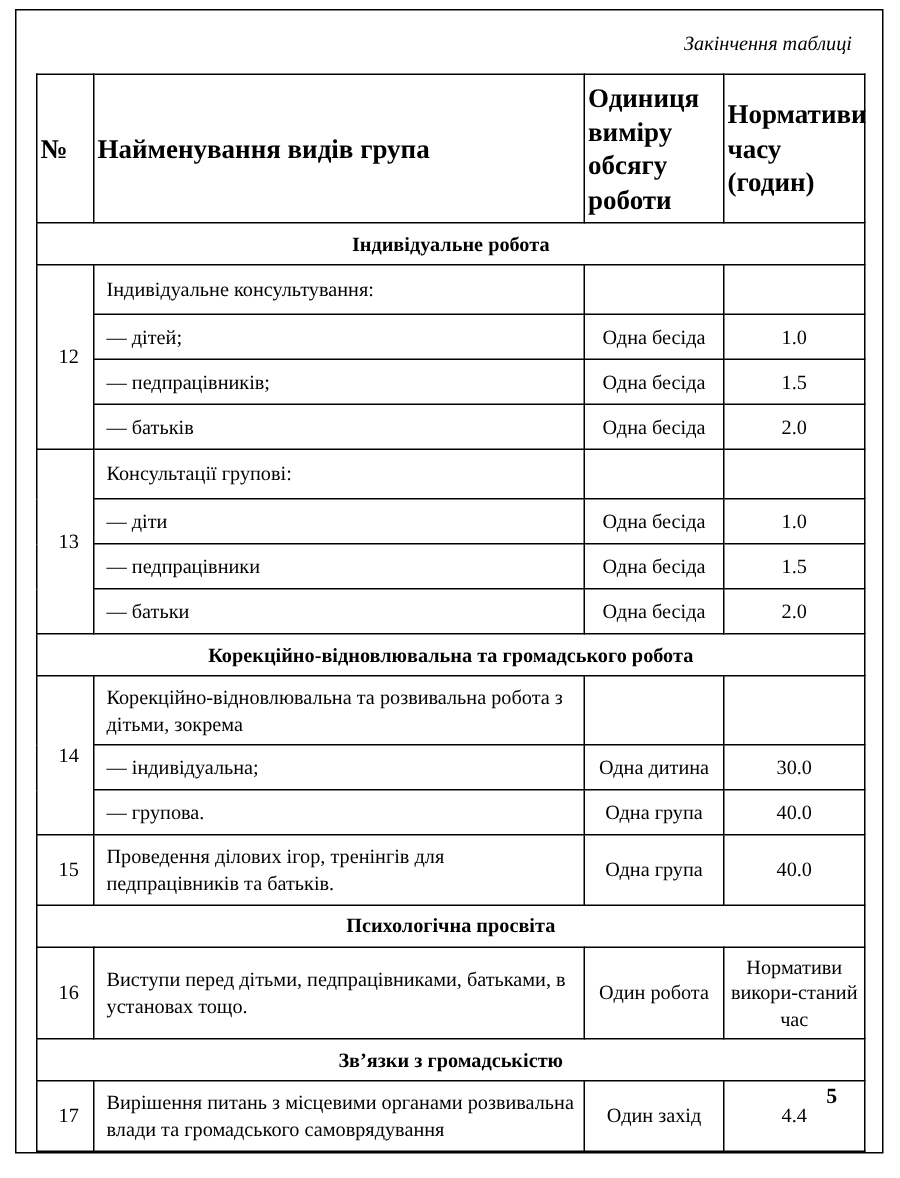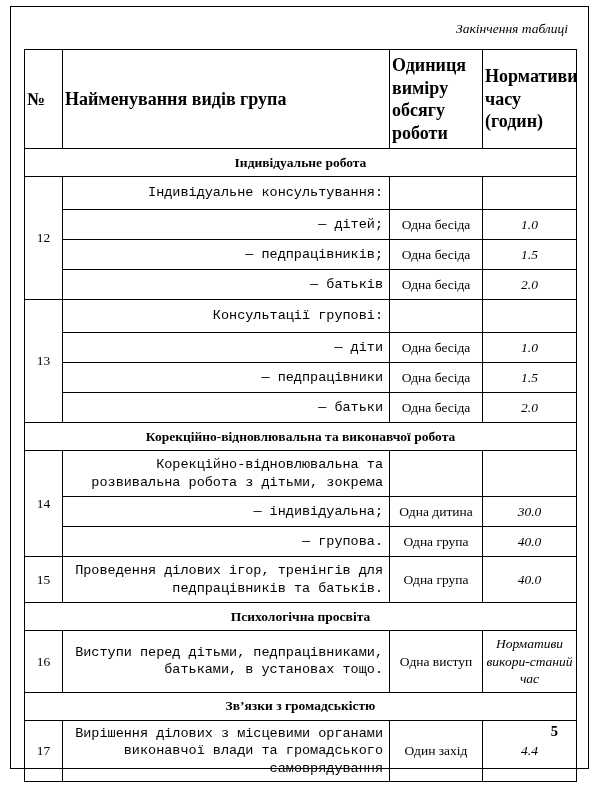--- a/index.html
+++ b/index.html
@@ -49,24 +49,24 @@
     font-size: 18px;
     text-align: left;
     white-space: pre-line;
     padding: 4px 2px;
     line-height: 1.25;
   }
   td {
     font-size: 13.5px;
     line-height: 1.3;
   }
-  td.num  { text-align: center; padding: 2px; }
-  td.name { text-align: right; padding: 4px 6px 4px 8px; font-family: Liberation Mono, monospace; }
+  td.num  { text-align: left; padding: 14px; }
+  td.name { text-align: left; padding: 4px 6px 4px 8px; }
   td.unit { text-align: center; padding: 4px 2px; }
-  td.norm { text-align: center; padding: 4px 3px; font-style: italic; }
+  td.norm { text-align: center; padding: 4px 3px; }
   tr.section td {
     font-weight: bold;
     text-align: center;
     padding: 4px;
   }
   .h56 { height: 56px; }
   .h46 { height: 46px; }
   .h60 { height: 60px; }
   .h33 { height: 33px; }
   .h30 { height: 30px; }
@@ -149,21 +149,21 @@
         <td class="unit">Одна бесіда</td>
         <td class="norm">1.5</td>
       </tr>
       <tr class="h30">
         <td class="name">— батьки</td>
         <td class="unit">Одна бесіда</td>
         <td class="norm">2.0</td>
       </tr>
 
       <tr class="section h28">
-        <td colspan="4">Корекційно-відновлювальна та виконавчої робота</td>
+        <td colspan="4">Корекційно-відновлювальна та громадського робота</td>
       </tr>
 
       <tr class="h46">
         <td class="num" rowspan="3">14</td>
         <td class="name">Корекційно-відновлювальна та розвивальна робота з дітьми, зокрема</td>
         <td class="unit"></td>
         <td class="norm"></td>
       </tr>
       <tr class="h30">
         <td class="name">— індивідуальна;</td>
@@ -183,31 +183,31 @@
         <td class="norm">40.0</td>
       </tr>
 
       <tr class="section h28">
         <td colspan="4">Психологічна просвіта</td>
       </tr>
 
       <tr class="h60">
         <td class="num">16</td>
         <td class="name">Виступи перед дітьми, педпрацівниками, батьками, в установах тощо.</td>
-        <td class="unit">Одна виступ</td>
+        <td class="unit">Один робота</td>
         <td class="norm">Нормативи викори-станий час</td>
       </tr>
 
       <tr class="section h28">
         <td colspan="4">Зв’язки з громадськістю</td>
       </tr>
 
       <tr class="h46">
         <td class="num">17</td>
-        <td class="name">Вирішення ділових з місцевими органами виконавчої влади та громадського самоврядування</td>
+        <td class="name">Вирішення питань з місцевими органами розвивальна влади та громадського самоврядування</td>
         <td class="unit">Один захід</td>
         <td class="norm">4.4</td>
       </tr>
 
     </tbody>
   </table>
 
   <div class="pagenum">5</div>
 
 </div>

